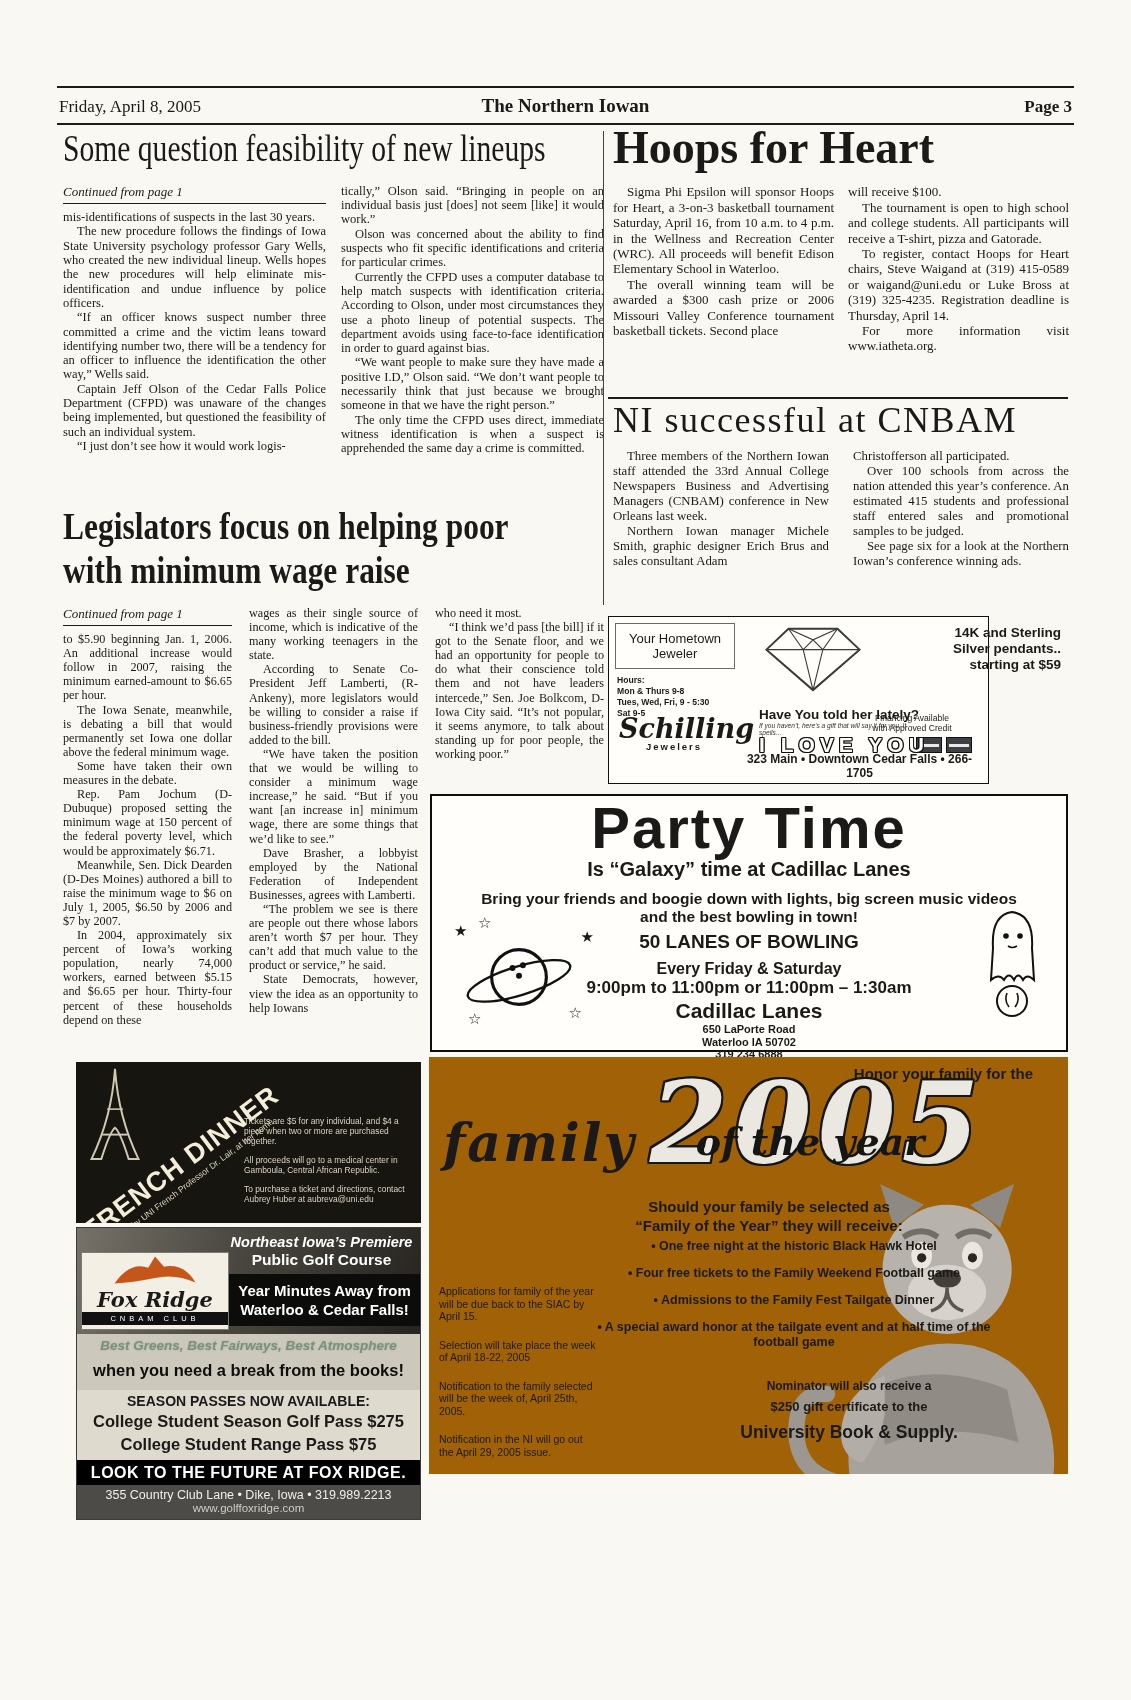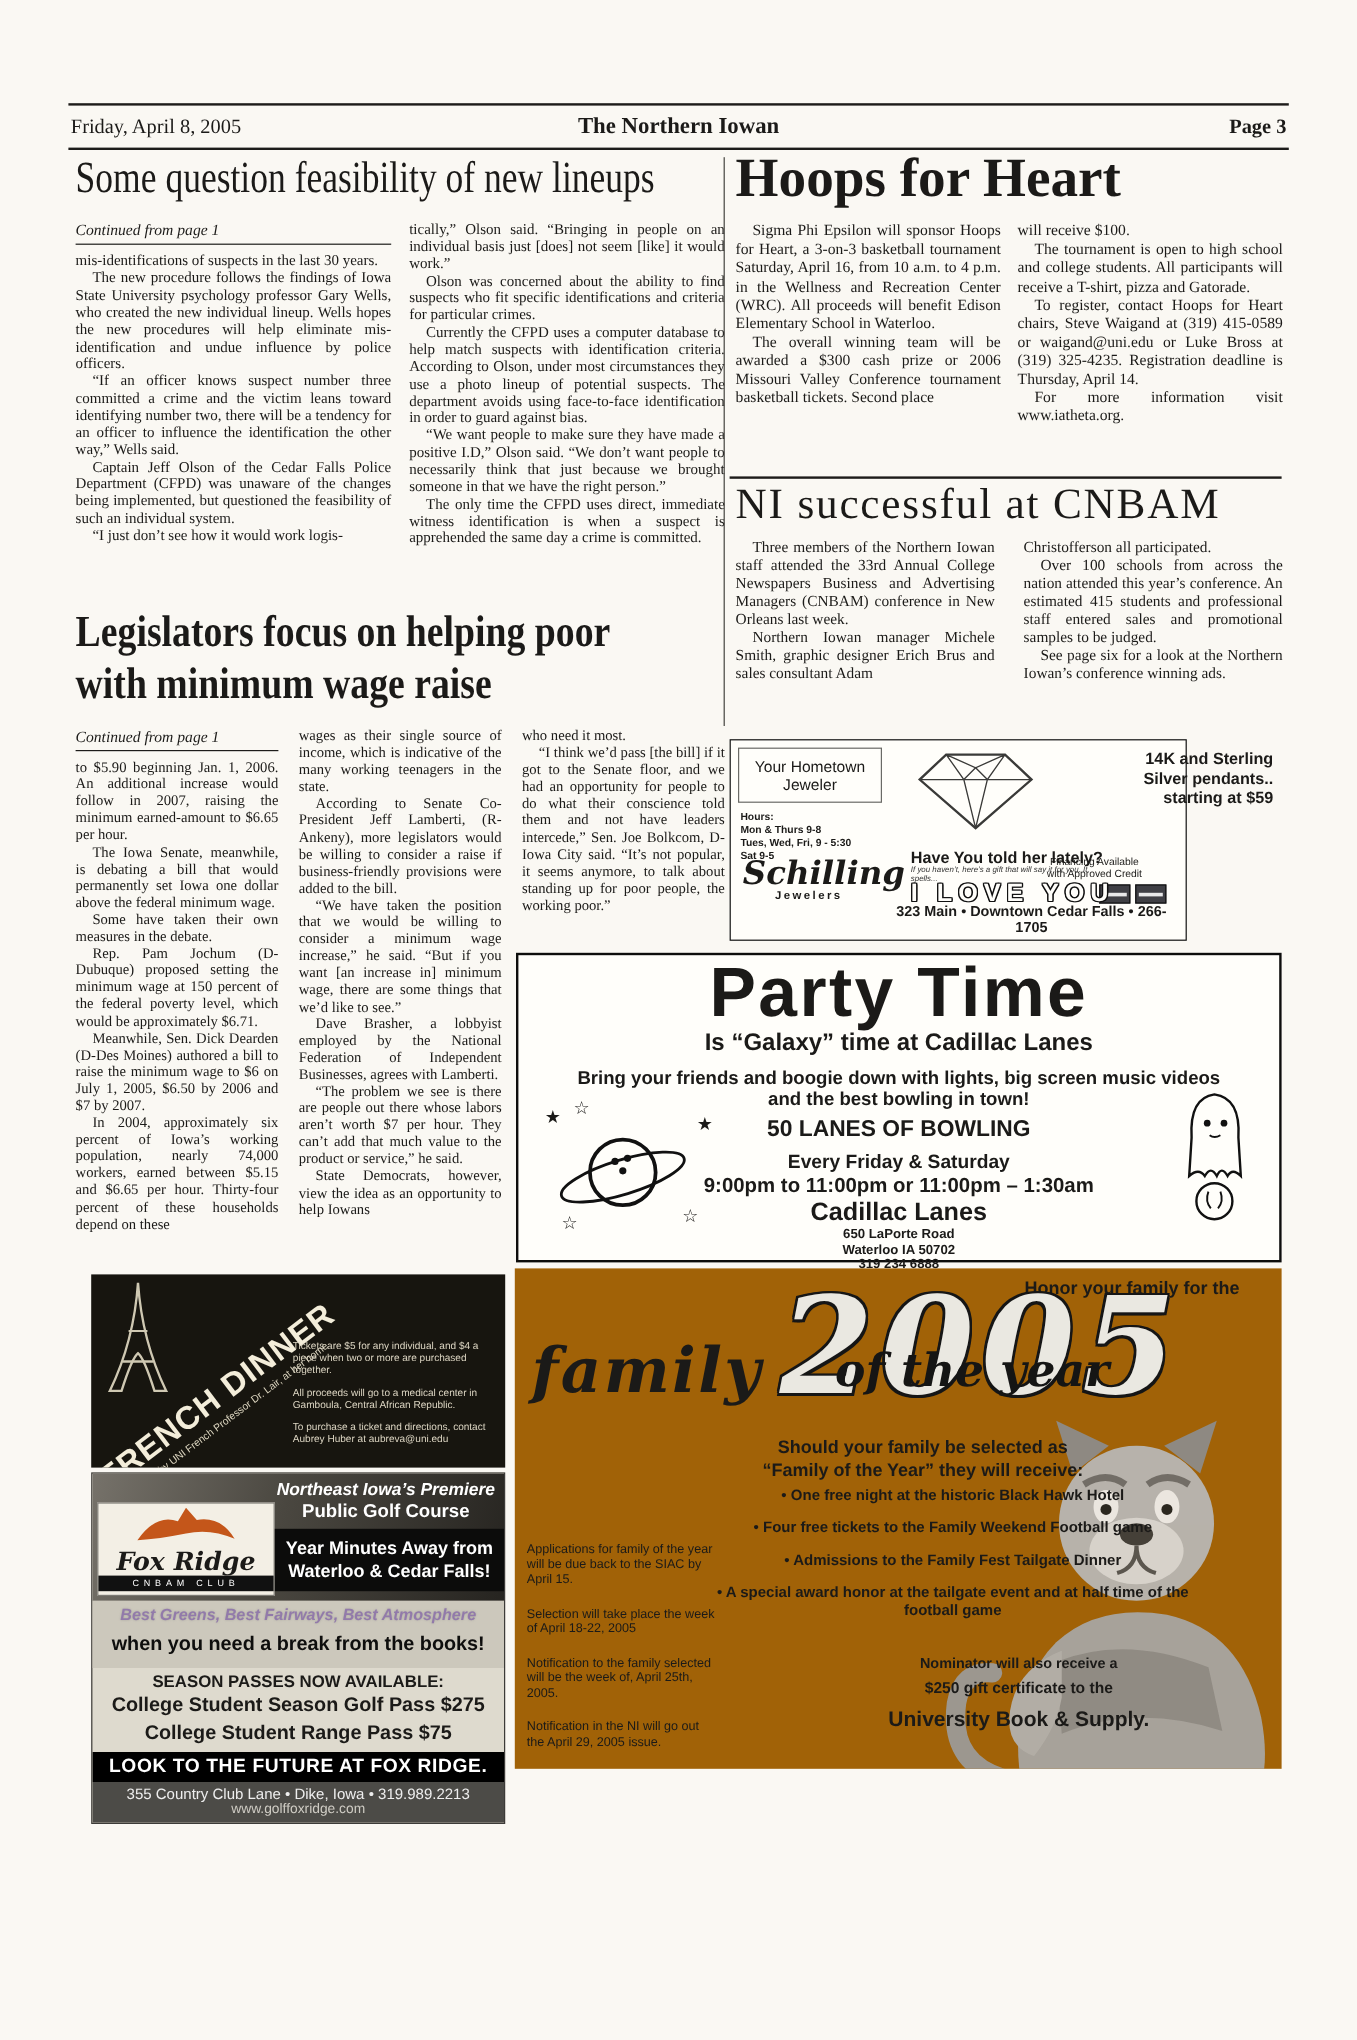--- a/index.html
+++ b/index.html
@@ -112,21 +112,21 @@
   #fox-premiere .l1 { font-size:14.5px; font-style:italic; }
   #fox-premiere .l2 { font-size:15.5px; }
   #fox-logo { position:absolute; left:4px; top:24px; width:148px; height:78px; background:#f3efe5;
               border:1px solid #7c7a74; text-align:center; }
   #fox-logo .script { font-family:"DejaVu Serif", serif; font-style:italic; font-weight:bold; font-size:21px; margin-top:-4px; }
   #fox-logo .gc { background:#111; color:#fff; font-size:7.5px; letter-spacing:4px; padding:2px 0; }
   #fox-minutes { position:absolute; left:152px; right:0; top:46px; background:#0c0c0b; color:#fff;
                  font-weight:bold; font-size:15px; text-align:center; padding:7px 4px; line-height:19px; }
   #fox-washed { position:absolute; left:0; top:106px; width:100%; height:56px; background:#ccc8bc; }
   #fox-washed .ghosttxt { margin-top:4px; text-align:center; font-weight:bold; font-style:italic; font-size:13.5px;
-                          color:#4c1d95; opacity:.45; text-shadow:0 0 2px #777; white-space:nowrap; }
+                          color:#14532d; opacity:.45; text-shadow:0 0 2px #777; white-space:nowrap; }
   #fox-washed .break { text-align:center; font-weight:bold; font-size:16.5px; color:#0e0e0d; margin-top:8px; }
   #fox-season { position:absolute; left:0; width:100%; top:165px; text-align:center; font-weight:bold; font-size:14px; }
   #fox-pass1 { position:absolute; left:0; width:100%; top:184px; text-align:center; font-weight:bold; font-size:16.5px; }
   #fox-pass2 { position:absolute; left:0; width:100%; top:207px; text-align:center; font-weight:bold; font-size:16.5px; }
   #fox-future { position:absolute; left:0; width:100%; top:232px; height:25px; background:#000; color:#fff;
                 text-align:center; font-weight:bold; font-size:16px; line-height:25px; letter-spacing:.5px; }
   #fox-bottom { position:absolute; left:0; width:100%; top:257px; bottom:0; background:#4c4b47; color:#eee;
                 text-align:center; }
   #fox-bottom .addr { font-size:12.5px; padding-top:3px; }
   #fox-bottom .web { font-size:11.5px; color:#cfccc4; }

